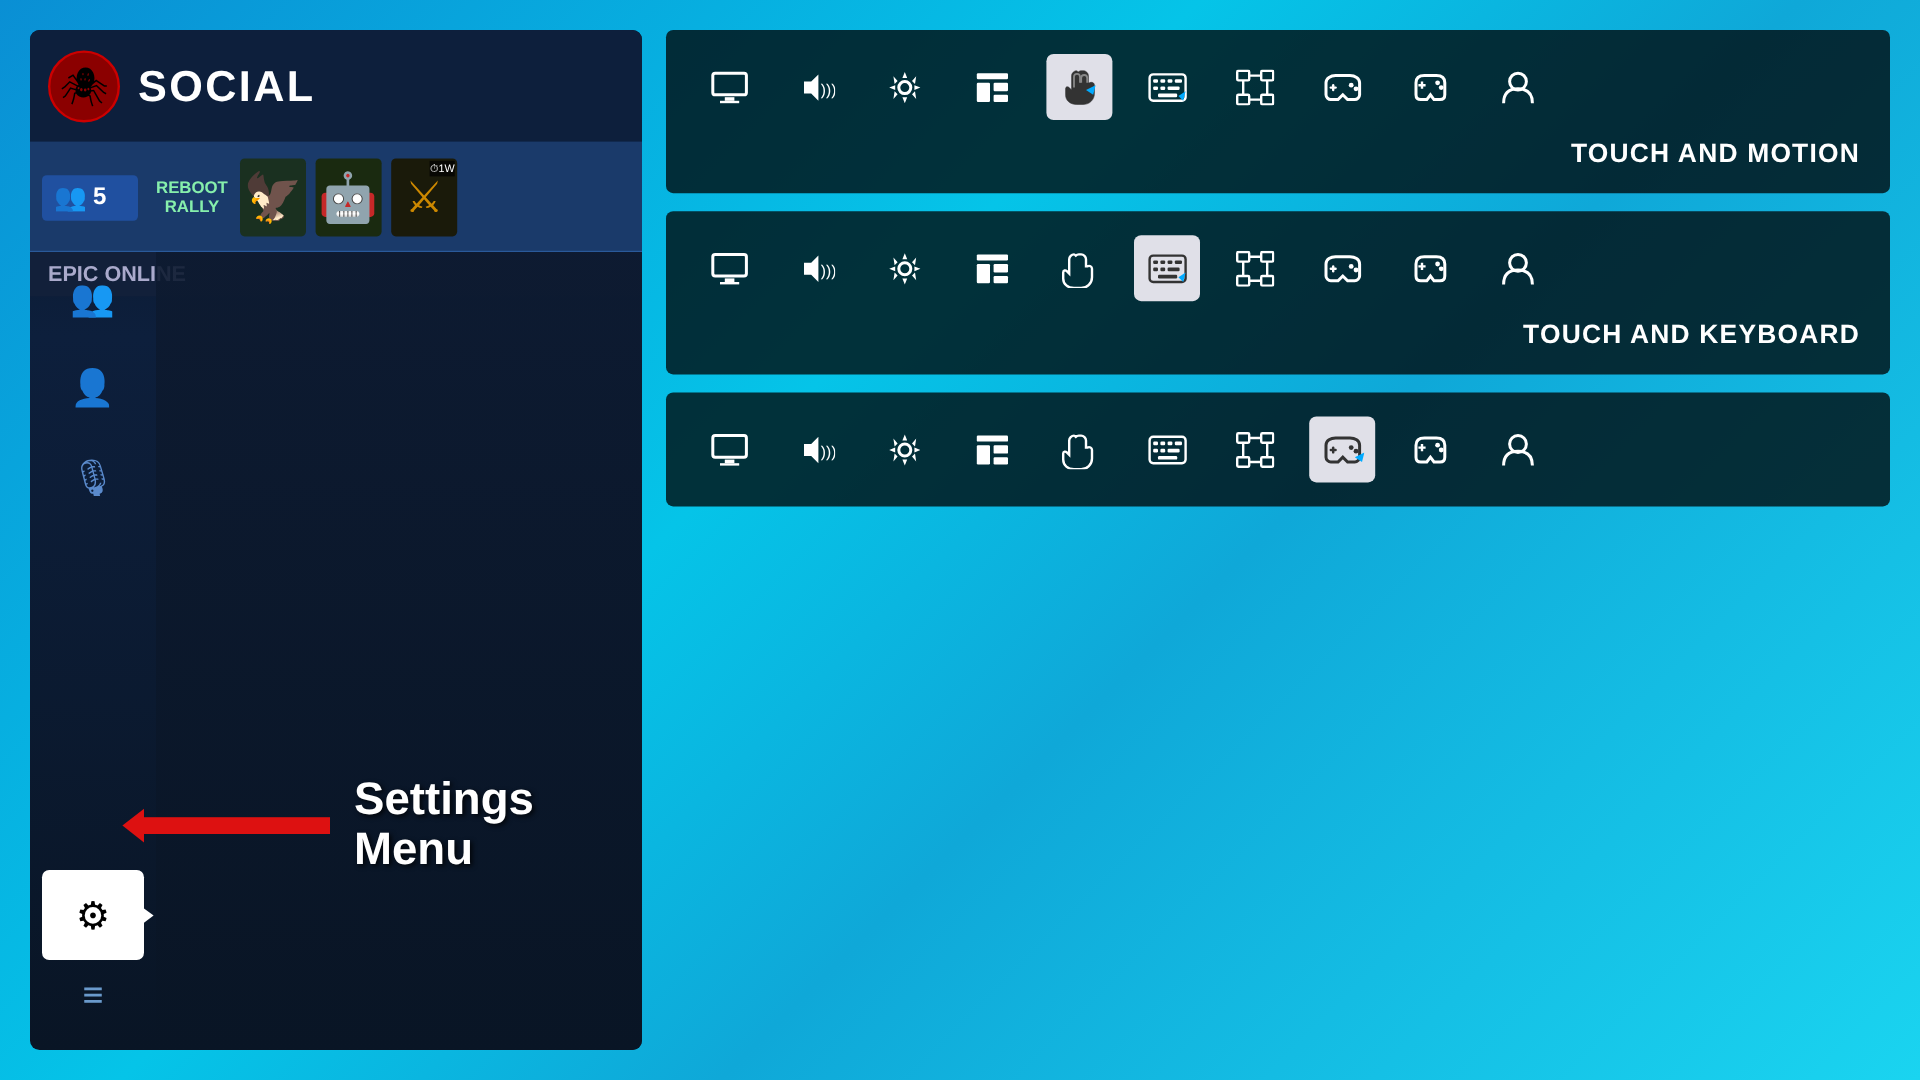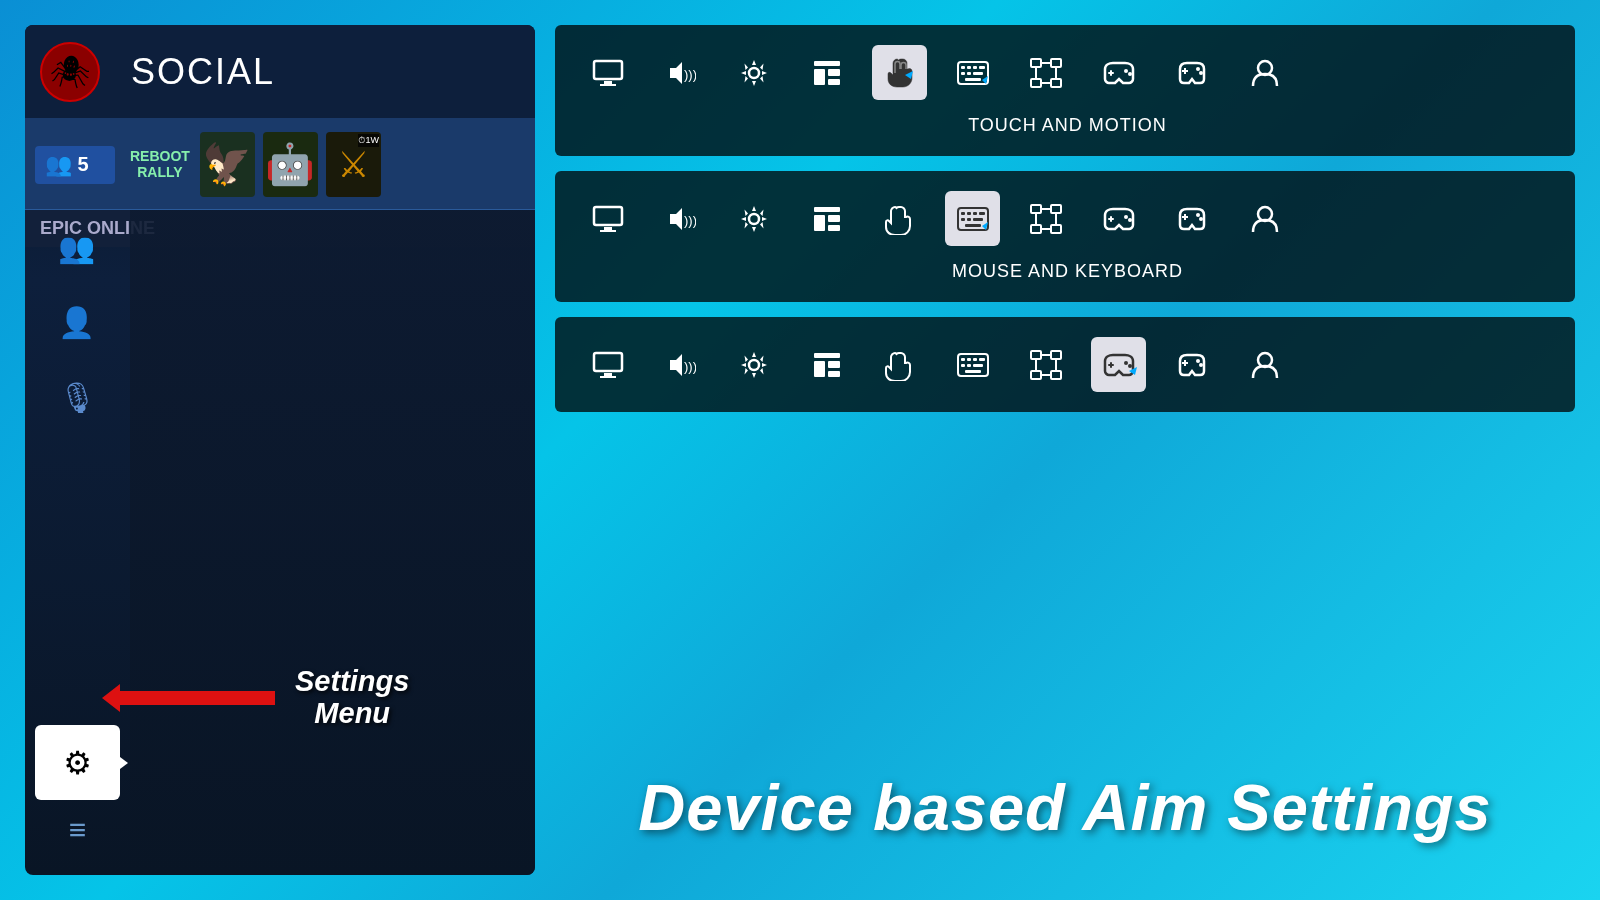--- a/index.html
+++ b/index.html
@@ -42,23 +42,22 @@
       align-items: center;
       justify-content: center;
       margin-right: 15px;
       font-size: 28px;
       flex-shrink: 0;
       border: 2px solid #cc0000;
     }
     .social-title {
       color: white;
       font-size: 36px;
-      font-weight: 400;
+      font-weight: 700;
       letter-spacing: 2px;
-      margin-left: 16px;
     }
 
     
     .top-banner {
       display: flex;
       align-items: center;
       background: #1a3a6a;
       padding: 8px 10px;
       height: 90px;
       border-bottom: 1px solid #2a5a9a;
@@ -214,27 +213,26 @@
       top: 50%;
       transform: translateY(-50%);
       width: 0;
       height: 0;
       border-top: 14px solid transparent;
       border-bottom: 14px solid transparent;
       border-right: 18px solid #dd1111;
     }
     .settings-menu-label {
       color: white;
-      font-size: 29px;
+      font-size: 38px;
       font-weight: 900;
       line-height: 1.1;
-      text-align: center;
+      text-align: left;
       margin-left: 20px;
       text-shadow: 2px 2px 4px rgba(0,0,0,0.8);
-      font-style: italic;
     }
 
     
     .right-panel {
       position: absolute;
       left: 555px;
       top: 25px;
       right: 25px;
       bottom: 25px;
     }
@@ -265,24 +263,24 @@
       cursor: pointer;
       border-radius: 6px;
       flex-shrink: 0;
     }
     .setting-icon.active {
       background: #e0e0e8;
       color: #333;
     }
     .setting-label {
       color: white;
-      font-size: 18px;
-      font-weight: 400;
+      font-size: 22px;
+      font-weight: 700;
       letter-spacing: 1px;
-      text-align: center;
+      text-align: right;
       padding-left: 5px;
     }
 
     
     .device-aim-label {
       position: absolute;
       bottom: 30px;
       left: 0;
       right: 0;
       text-align: center;
@@ -557,21 +555,21 @@
           <circle cx="26" cy="14" r="2" fill="white"></circle>
         </svg>
       </div>
       <div class="setting-icon">
         <svg width="28" height="30" viewBox="0 0 28 30" fill="white">
           <circle cx="14" cy="10" r="7" fill="none" stroke="white" stroke-width="2.5"></circle>
           <path d="M2 28 C2 20 6 16 14 16 C22 16 26 20 26 28" fill="none" stroke="white" stroke-width="2.5"></path>
         </svg>
       </div>
     </div>
-    <div class="setting-label">MOUSE AND KEYBOARD</div>
+    <div class="setting-label">TOUCH AND KEYBOARD</div>
   </div>
 
   <div class="settings-row">
     <div class="settings-icons-row">
       <div class="setting-icon">
         <svg width="32" height="28" viewBox="0 0 32 28" fill="white">
           <rect x="2" y="2" width="28" height="18" rx="2" fill="none" stroke="white" stroke-width="2.5"></rect>
           <rect x="12" y="22" width="8" height="3" fill="white"></rect>
           <rect x="8" y="25" width="16" height="2" fill="white"></rect>
         </svg>
@@ -648,14 +646,13 @@
       </div>
       <div class="setting-icon">
         <svg width="28" height="30" viewBox="0 0 28 30" fill="white">
           <circle cx="14" cy="10" r="7" fill="none" stroke="white" stroke-width="2.5"></circle>
           <path d="M2 28 C2 20 6 16 14 16 C22 16 26 20 26 28" fill="none" stroke="white" stroke-width="2.5"></path>
         </svg>
       </div>
     </div>
   </div>
 
-  <div class="device-aim-label">Device based Aim Settings</div>
 </div>
 
 </body></html>

